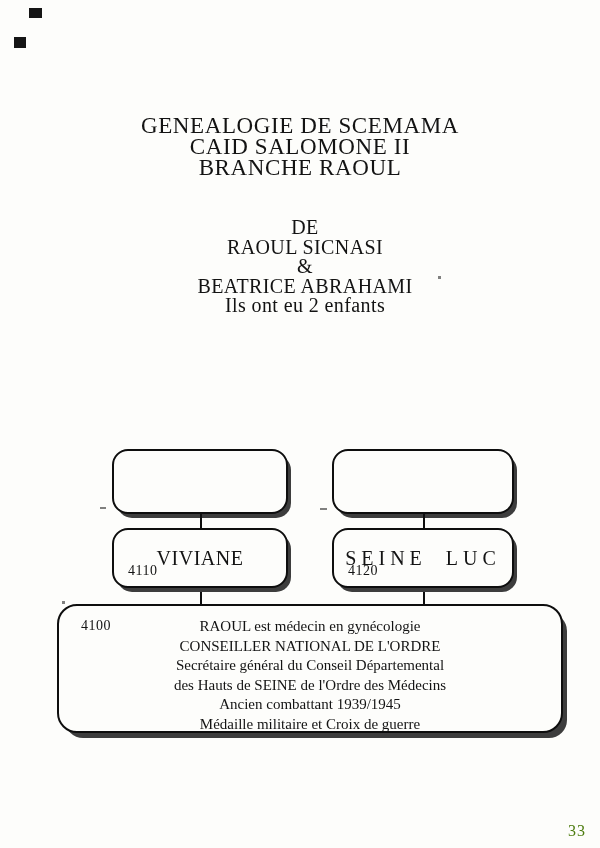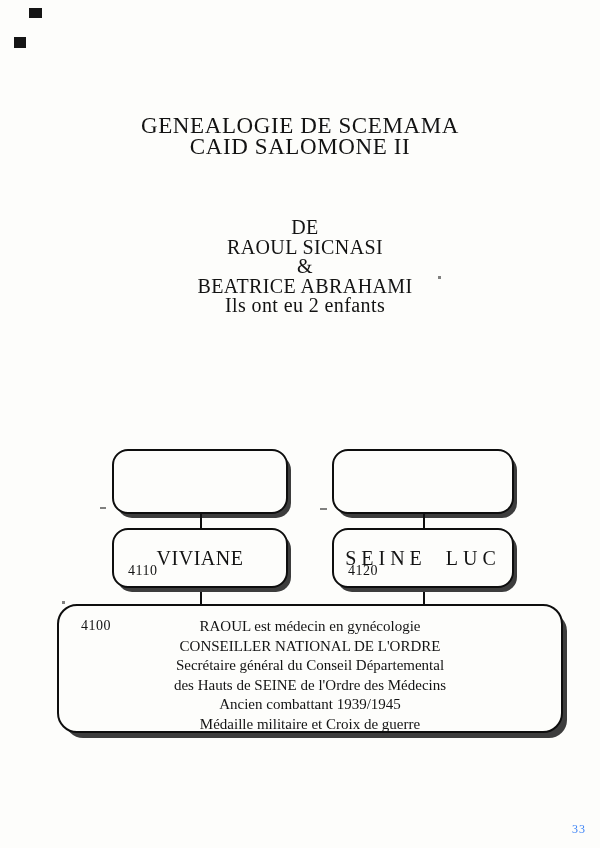--- a/index.html
+++ b/index.html
@@ -90,40 +90,41 @@
     line-height: 19.6px;
   }
   .connector {
     position: absolute;
     width: 2px;
     background: #0e0e0e;
   }
   .page-number {
     position: absolute;
     top: 822px; right: 22px;
-    font-size: 12px;
-    color: #3b82f6;
+    font-size: 16px;
+    color: #4d7c0f;
     letter-spacing: 1px;
   }
 </style>
 </head>
 <body>
 
 <div class="page">
 
   <div class="artifact" style="left:29px; top:8px; width:13px; height:10px;"></div>
   <div class="artifact" style="left:14px; top:37px; width:12px; height:11px;"></div>
   <div class="artifact faint" style="left:100px; top:507px; width:6px; height:2px;"></div>
   <div class="artifact faint" style="left:320px; top:508px; width:7px; height:2px;"></div>
   <div class="artifact faint" style="left:62px; top:601px; width:3px; height:3px;"></div>
   <div class="artifact faint" style="left:438px; top:276px; width:3px; height:3px;"></div>
 
   <div class="title-block">
     <div>GENEALOGIE DE SCEMAMA</div>
     <div>CAID SALOMONE II</div>
+    <div>BRANCHE RAOUL</div>
   </div>
 
   <div class="intro-block">
     <div>DE</div>
     <div>RAOUL SICNASI</div>
     <div>&amp;</div>
     <div>BEATRICE ABRAHAMI</div>
     <div>Ils ont eu 2 enfants</div>
   </div>
 

